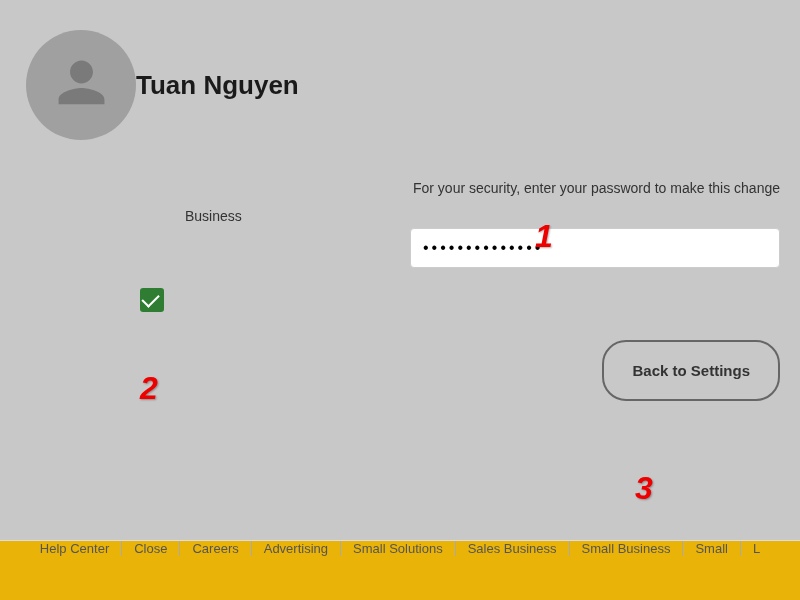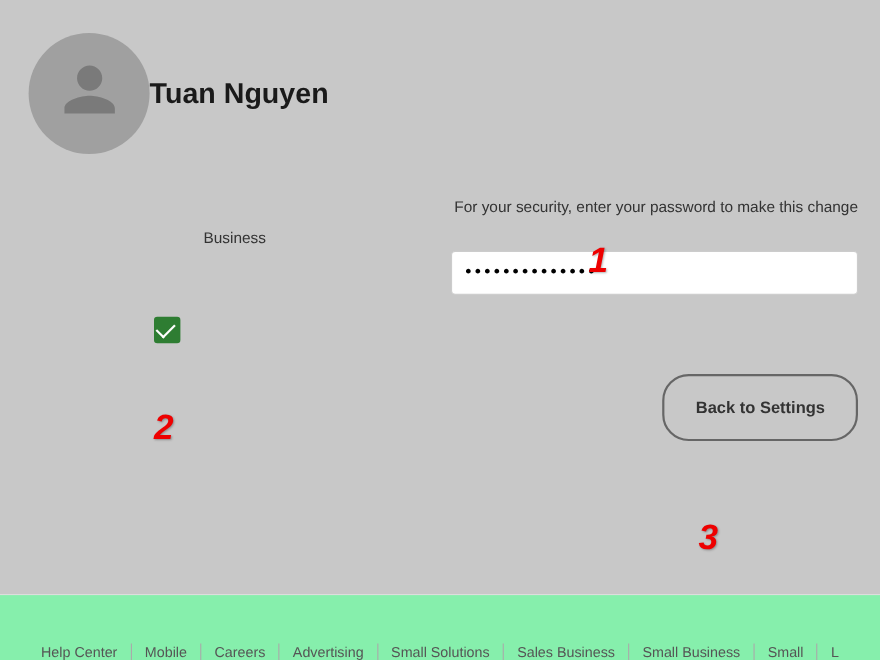--- a/index.html
+++ b/index.html
@@ -195,24 +195,24 @@
 
     .annotation-3 {
       top: 470px;
       left: 635px;
     }
 
     
     .footer {
       width: 100%;
       height: 60px;
-      background-color: #86efac;
+      background-color: #eab308;
       border-top: 1px solid #ddd;
       display: flex;
-      align-items: flex-end;
+      align-items: flex-start;
       justify-content: center;
       gap: 0;
       overflow: hidden;
     }
 
     .footer-item {
       font-size: 13px;
       color: #555;
       padding: 0 12px;
       border-right: 1px solid #aaa;
@@ -266,21 +266,21 @@
   </div>
 
   <span class="annotation annotation-1">1</span>
   <span class="annotation annotation-2">2</span>
   <span class="annotation annotation-3">3</span>
 
 </div>
 
 <div class="footer">
 <span class="footer-item">Help Center</span>
-    <span class="footer-item">Mobile</span>
+    <span class="footer-item">Close</span>
     <span class="footer-item">Careers</span>
     <span class="footer-item">Advertising</span>
     <span class="footer-item">Small Solutions</span>
     <span class="footer-item">Sales Business</span>
     <span class="footer-item">Small Business</span>
     <span class="footer-item">Small</span>
     <span class="footer-item">L</span>
   </div>
 
 </body></html>

